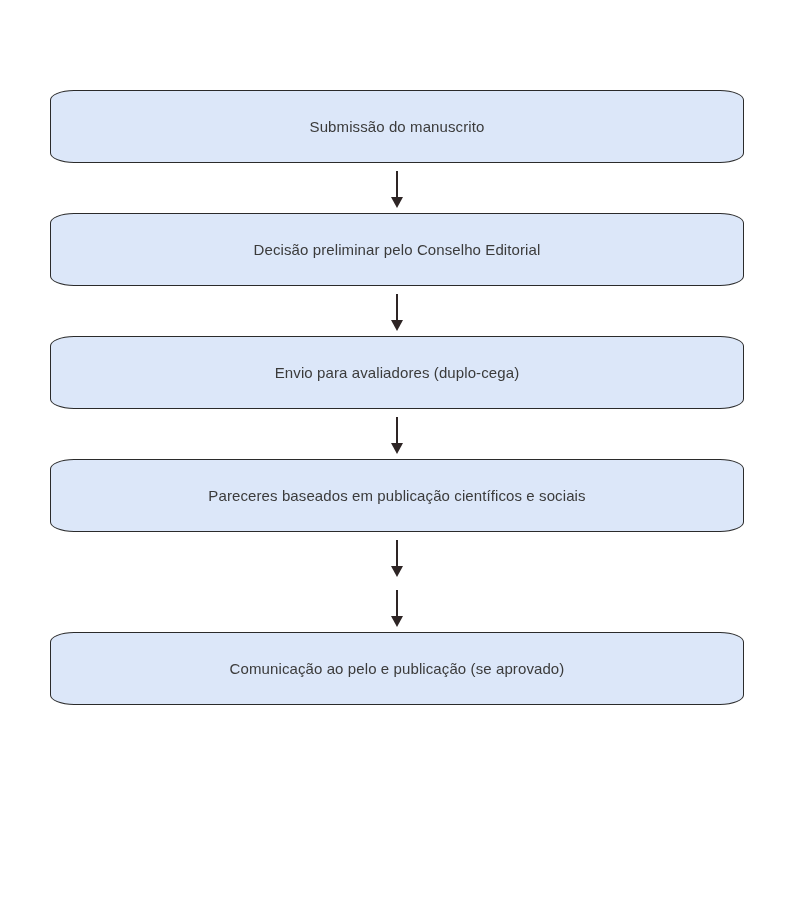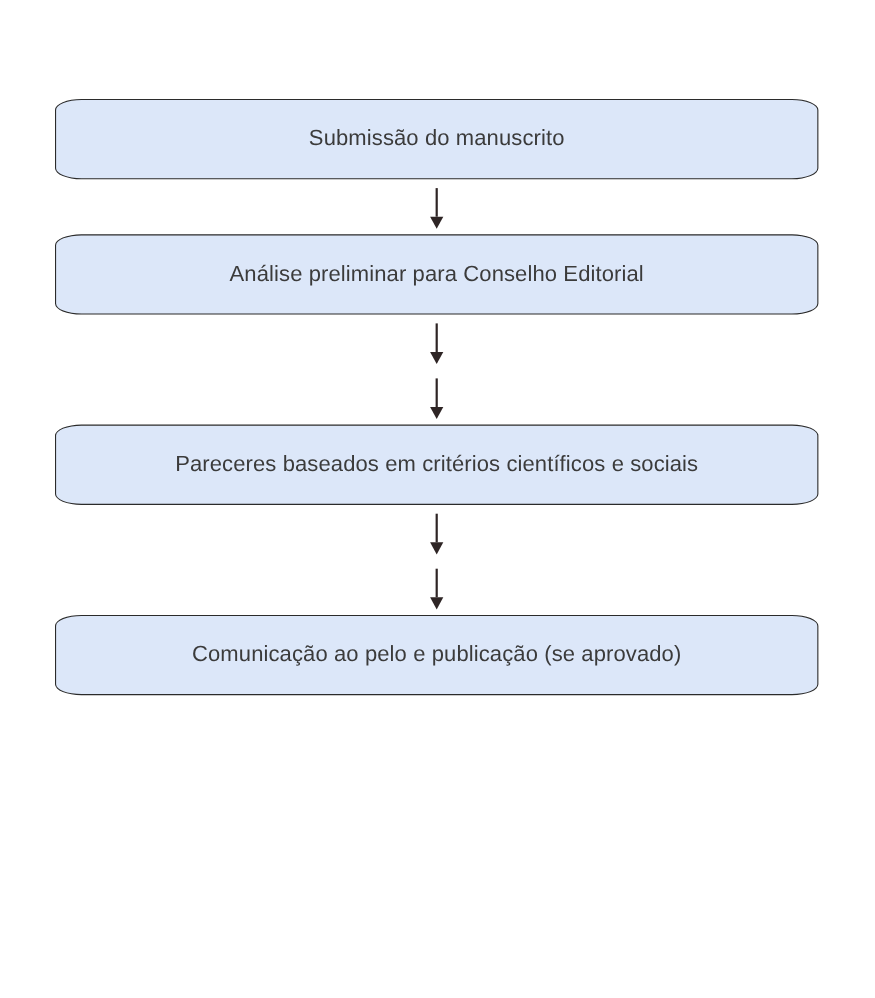--- a/index.html
+++ b/index.html
@@ -22,21 +22,21 @@
     width: 694px;
     height: 73px;
     background: #dce7f9;
     border: 1.5px solid #2b2b2b;
     border-radius: 24px / 10px;
     display: flex;
     align-items: center;
     justify-content: center;
   }
   .flow-node-label {
-    font-size: 20px;
+    font-size: 15px;
     color: #3b3b3b;
     letter-spacing: 0.1px;
     text-align: center;
     white-space: nowrap;
   }
   .flow-arrow {
     height: 50px;
     display: flex;
     flex-direction: column;
     align-items: center;
@@ -64,36 +64,39 @@
   <div class="flow-node">
     <span class="flow-node-label">Submissão do manuscrito</span>
   </div>
 
   <div class="flow-arrow">
     <div class="arrow-line"></div>
     <div class="arrow-head"></div>
   </div>
 
   <div class="flow-node">
-    <span class="flow-node-label">Análise preliminar para Conselho Editorial</span>
+    <span class="flow-node-label">Decisão preliminar pelo Conselho Editorial</span>
   </div>
 
   <div class="flow-arrow">
     <div class="arrow-line"></div>
     <div class="arrow-head"></div>
   </div>
 
+  <div class="flow-node">
+    <span class="flow-node-label">Envio para avaliadores (duplo-cega)</span>
+  </div>
 
   <div class="flow-arrow">
     <div class="arrow-line"></div>
     <div class="arrow-head"></div>
   </div>
 
   <div class="flow-node">
-    <span class="flow-node-label">Pareceres baseados em critérios científicos e sociais</span>
+    <span class="flow-node-label">Pareceres baseados em publicação científicos e sociais</span>
   </div>
 
   <div class="flow-arrow">
     <div class="arrow-line"></div>
     <div class="arrow-head"></div>
   </div>
 
 
   <div class="flow-arrow">
     <div class="arrow-line"></div>

